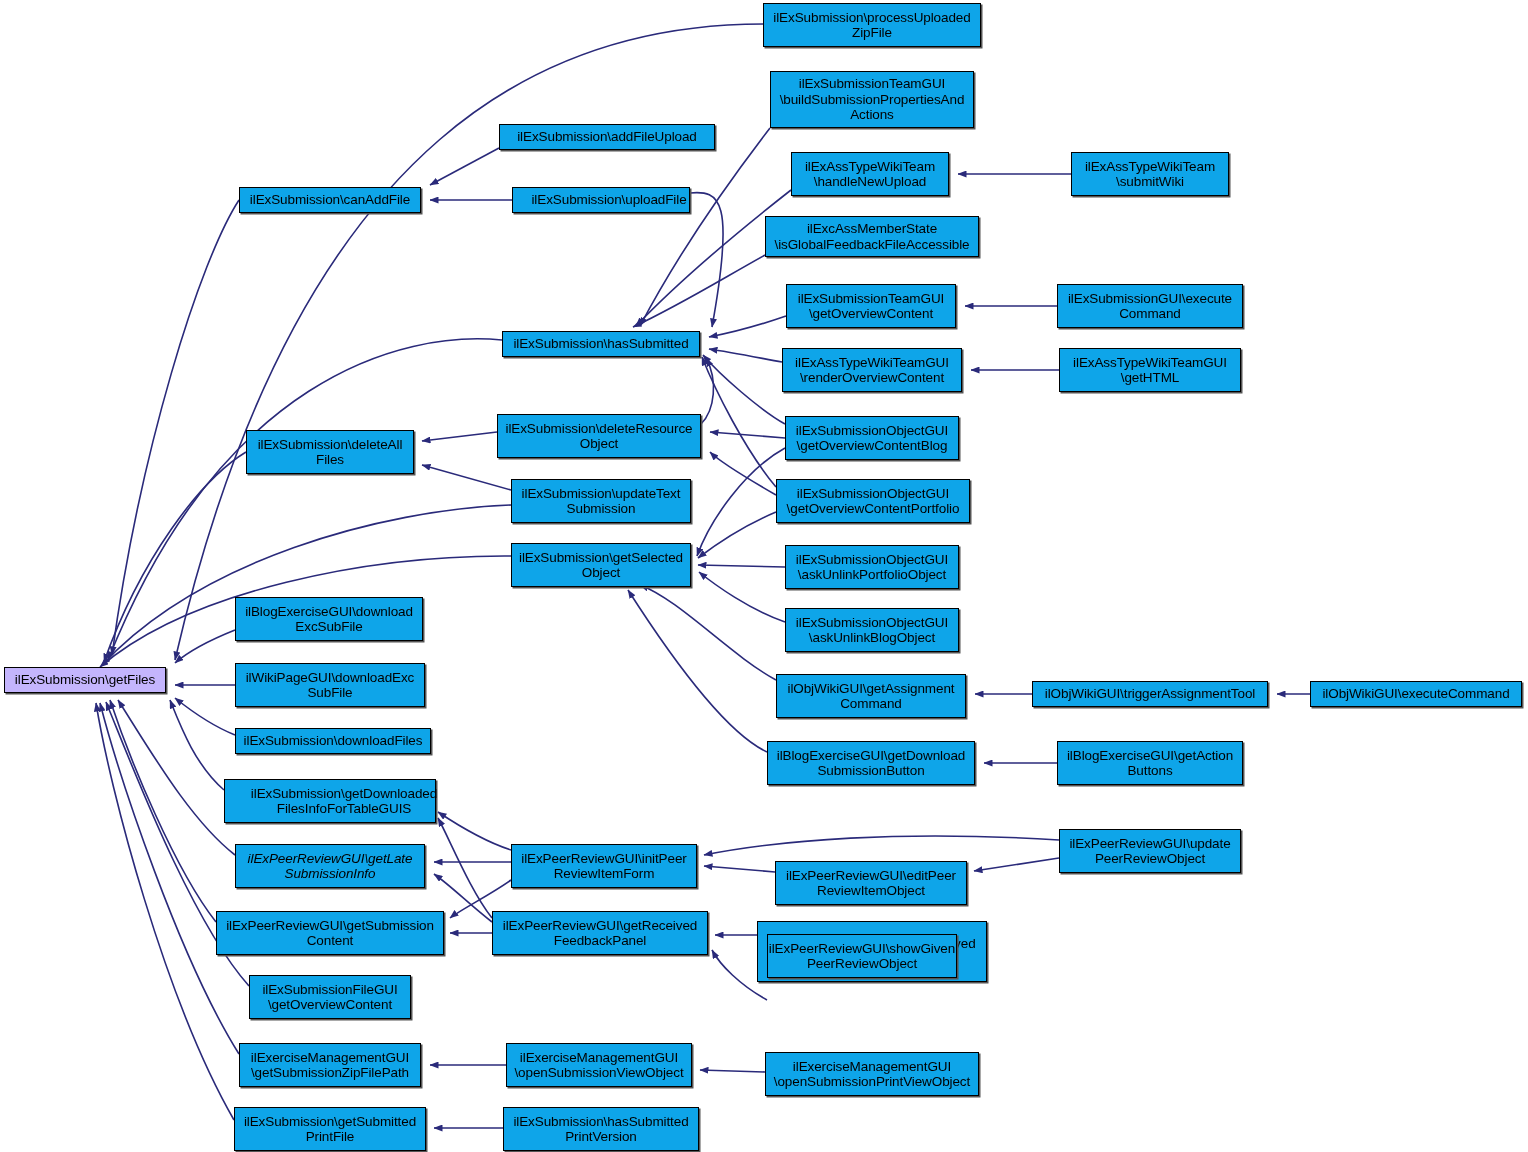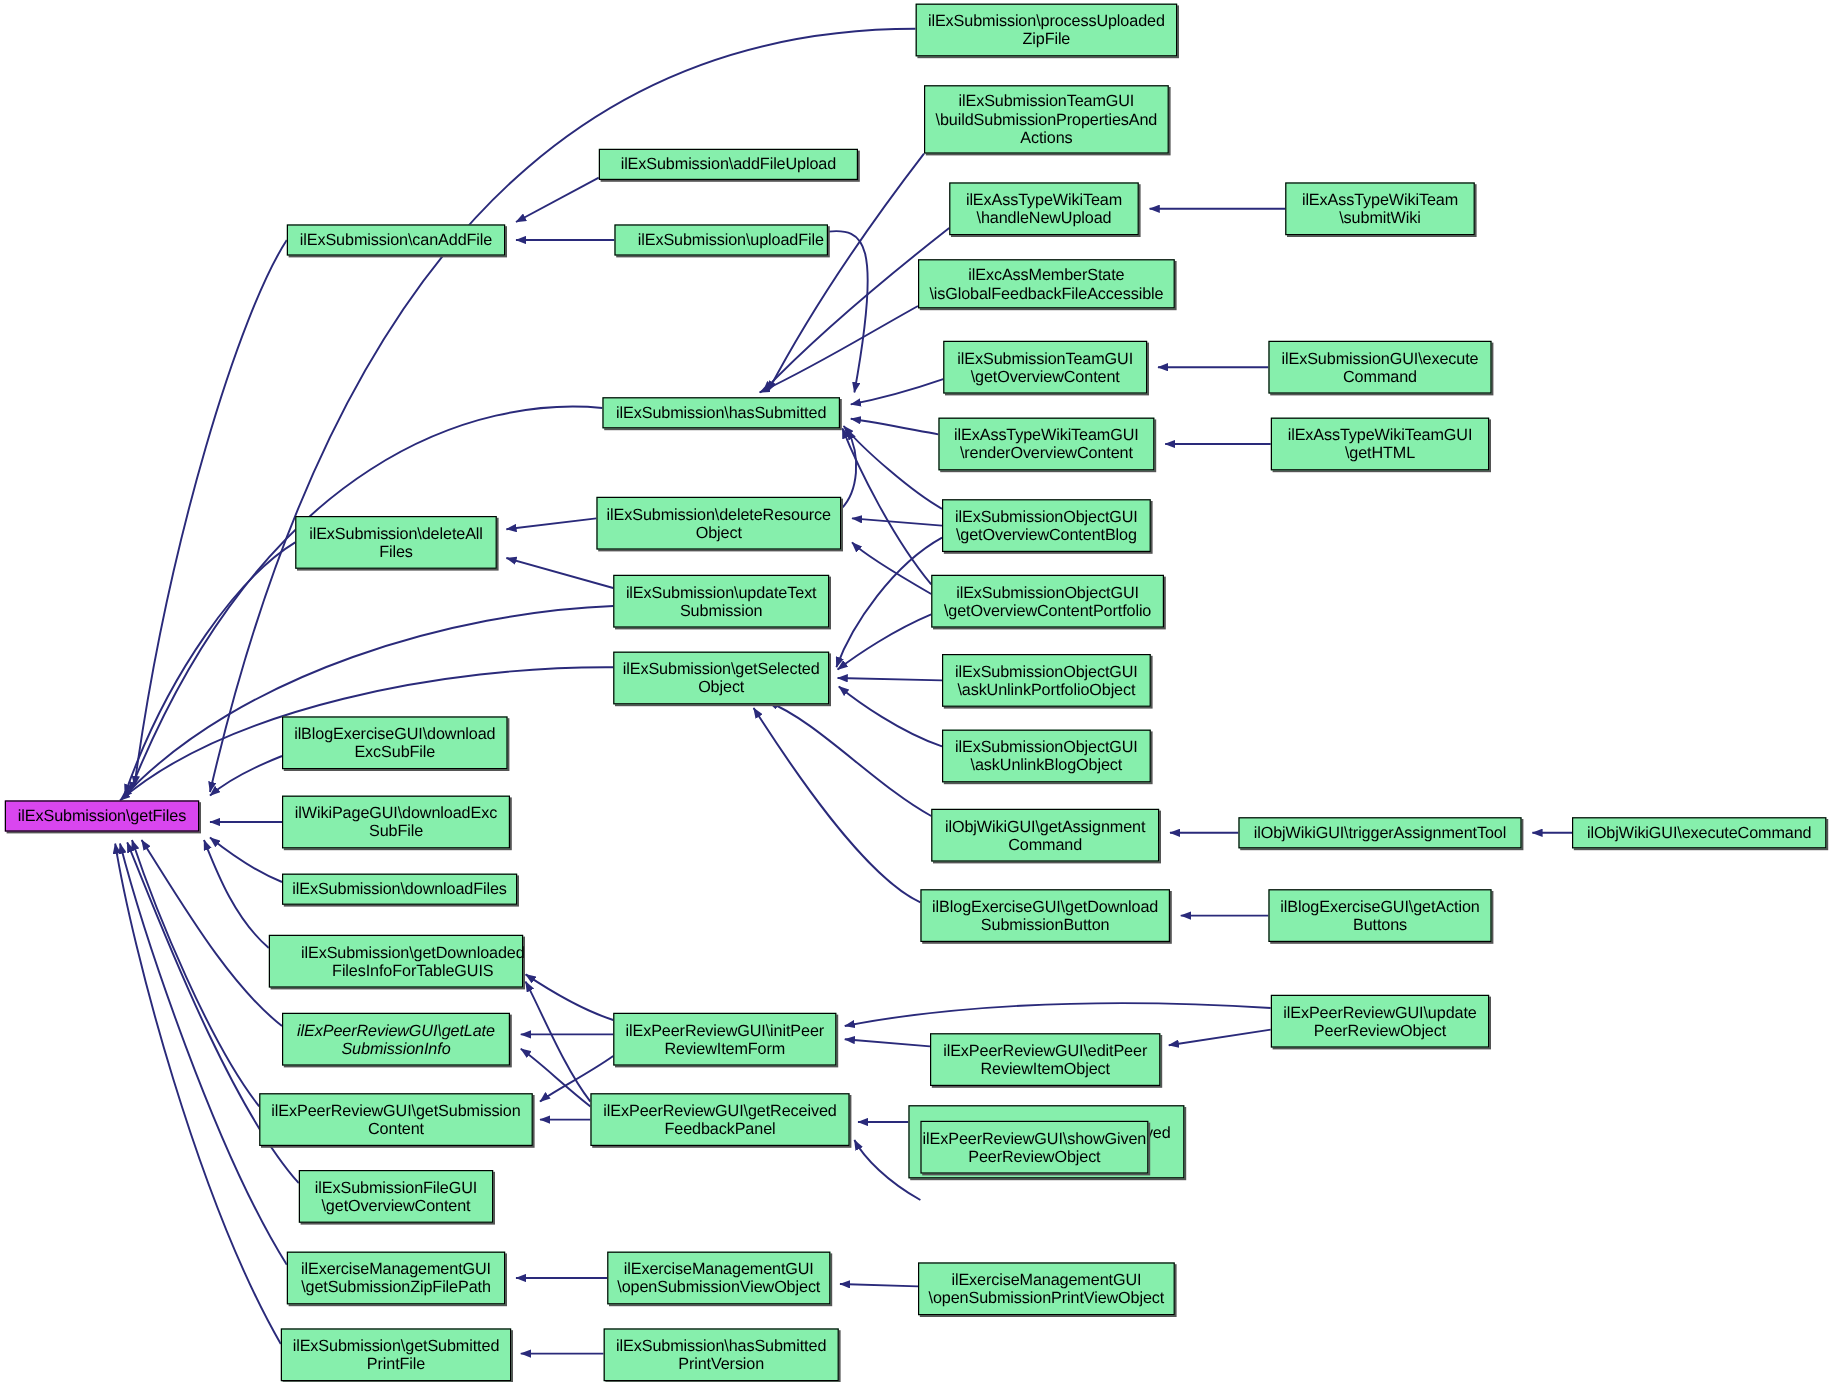--- a/index.html
+++ b/index.html
@@ -3,37 +3,37 @@
 <meta charset="utf-8">
 <style>
   html,body{margin:0;padding:0;background:#ffffff;}
   body{font-family:"Liberation Sans", sans-serif;}
   #graph-root{position:relative;width:1528px;height:1152px;background:#ffffff;overflow:hidden;}
   svg.graph-canvas{position:absolute;left:0;top:0;width:1528px;height:1152px;}
   .node-box{
     position:absolute;
     box-sizing:border-box;
     border:1px solid #000000;
-    background:#86efac;
+    background:#0ea5e9;
     display:flex;
     align-items:center;
     justify-content:center;
     text-align:center;
     font-family:"Liberation Sans", sans-serif;
     font-size:13.5px;
     line-height:15.5px;
     color:#000000;
     letter-spacing:-0.1px;
     box-shadow:1.5px 1.5px 0 0 #555555;
     padding:1px 4px;
     white-space:pre-line;
     z-index:5;
   }
   .node-box.root{
-    background:#d946ef;
+    background:#c4b5fd;
     box-shadow:1.5px 1.5px 0 0 #555555;
   }
 </style>
 </head>
 <body>
 
 <div id="graph-root">
   <svg class="graph-canvas" viewBox="0 0 1528 1152">
     <defs>
       <marker id="arrowhead" markerWidth="9" markerHeight="7" refX="8.5" refY="3.5" orient="auto" markerUnits="userSpaceOnUse">

